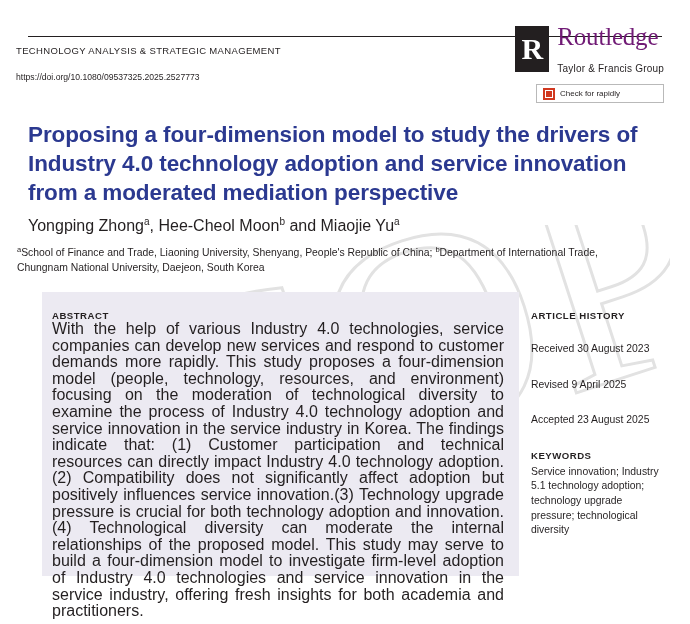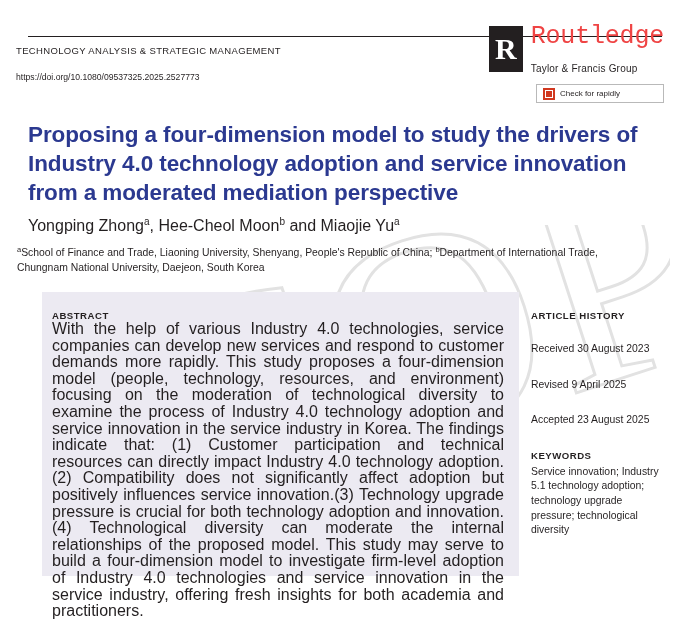--- a/index.html
+++ b/index.html
@@ -88,24 +88,24 @@
     font-size: 30px;
     font-weight: bold;
     line-height: 1;
   }
   .pub-names {
     display: flex;
     flex-direction: column;
     justify-content: center;
   }
   .pub-main {
-    font-family: Liberation Mono, monospace;
+    font-family: Liberation Serif, serif;
     font-size: 25px;
     line-height: 26px;
-    color: #ef4444;
+    color: #701a75;
     letter-spacing: -0.2px;
   }
   .pub-sub {
     font-size: 10px;
     color: #231f20;
     letter-spacing: 0.2px;
     margin-top: 13px;
   }
 
   

